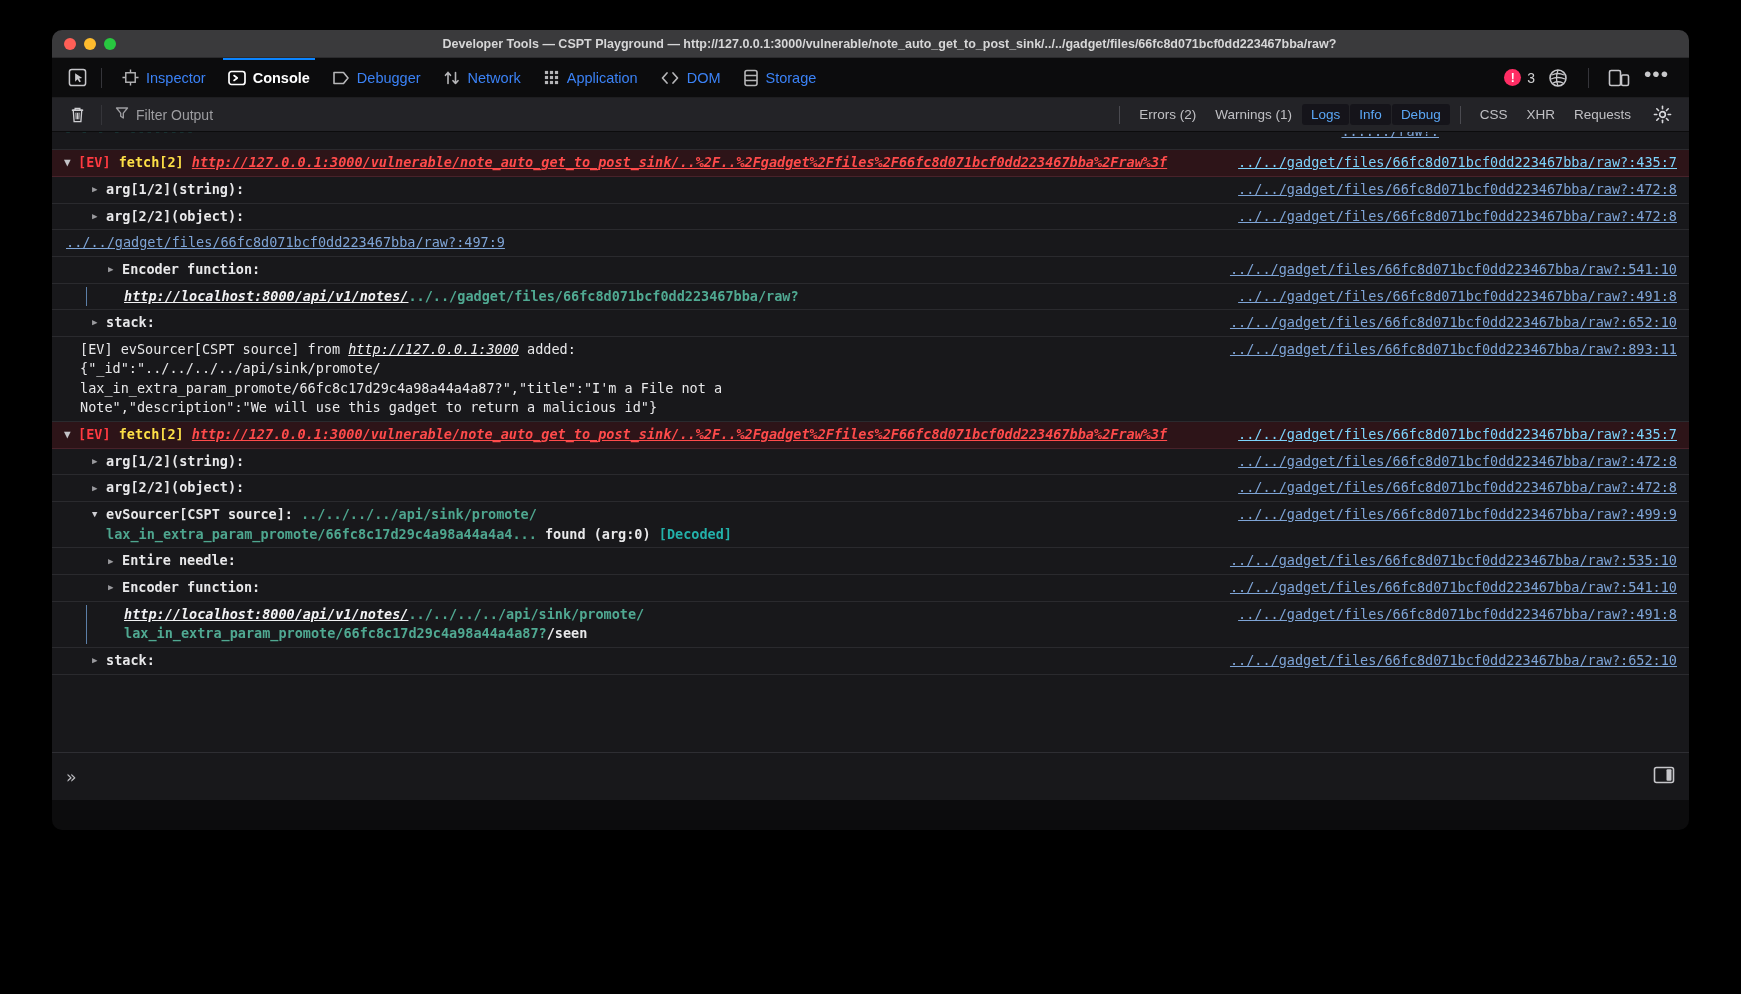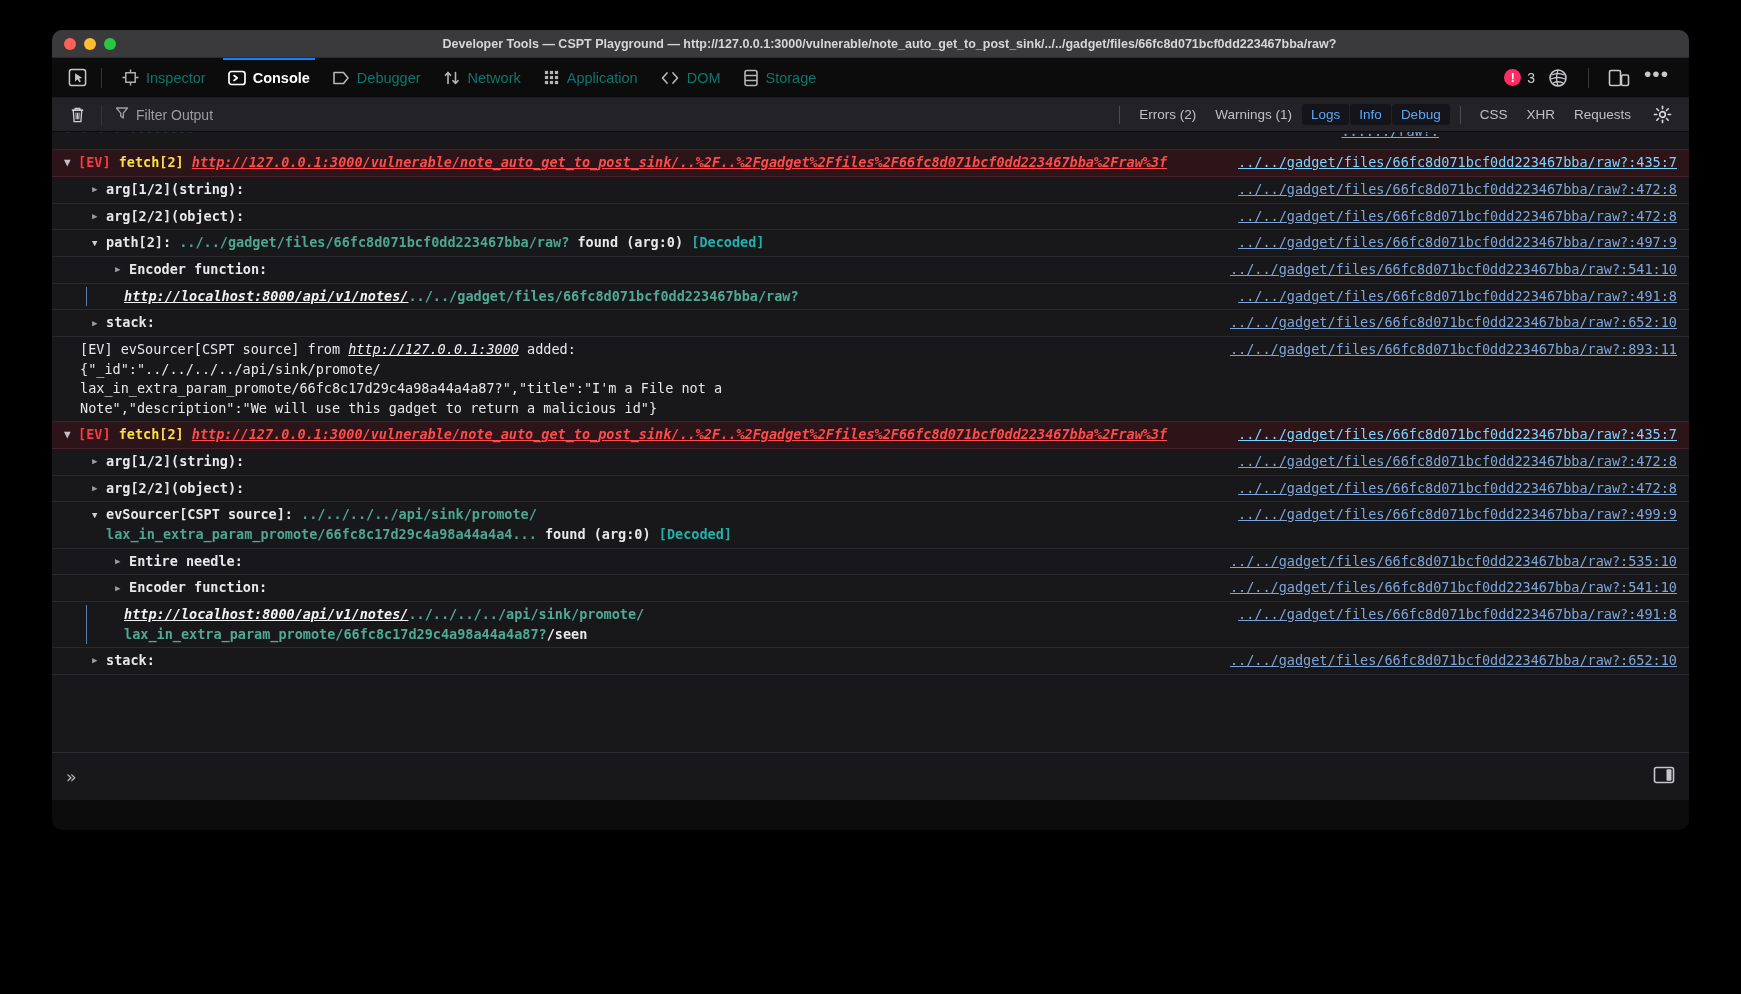--- a/index.html
+++ b/index.html
@@ -67,21 +67,21 @@
   }
   .tb-sep {
     width: 1px; height: 20px;
     background: #35353a;
     margin: 0 9px;
   }
   .tab {
     display: flex; align-items: center; gap: 7px;
     height: 40px;
     padding: 0 11px;
-    color: #0f766e;
+    color: #3b82f6;
     font-size: 14.5px;
     position: relative;
     white-space: nowrap;
   }
   .tab.active { color: #ffffff; font-weight: bold; }
   .tab.active::before {
     content: "";
     position: absolute;
     left: 6px; right: 6px; top: 0;
     height: 2px;
@@ -194,21 +194,21 @@
     width: 14px;
     color: #9a9a9e;
     font-size: 9px;
     vertical-align: middle;
     user-select: none;
   }
   .twisty.open { color: #cfcfd3; }
   .twisty.err { color: #c3c3c7; font-size: 11px; }
 
   .ind1 { padding-left: 40px !important; }
-  .ind2 { padding-left: 56px !important; margin-left: 7px; }
+  .ind2 { padding-left: 56px !important; }
   .ind3 { padding-left: 72px !important; }
   .guide {
     position: absolute;
     left: 0; top: 0; bottom: 0;
     width: 1px; background: #5c7fa8;
   }
 
   
   .c-red      { color: #ff3a41; }
   .c-redlink  { color: #ff4b4b; text-decoration: underline; font-style: italic; }
@@ -457,27 +457,20 @@
     </div>
 
     <div class="row">
       <div class="left ind1">
         <span class="twisty">▶</span><span class="c-white b">arg[2/2](object):</span>
       </div>
       <div class="right">../../gadget/files/66fc8d071bcf0dd223467bba/raw?:472:8</div>
     </div>
 
     <div class="row">
-      <div class="left ind1">
-        <span class="twisty open">▼</span><span class="c-white b">path[2]:</span>
-        <span class="c-green b">../../gadget/files/66fc8d071bcf0dd223467bba/raw?</span>
-        <span class="c-white b">found</span>
-        <span class="c-white b">(arg:0)</span>
-        <span class="c-teal2 b">[Decoded]</span>
-      </div>
       <div class="right">../../gadget/files/66fc8d071bcf0dd223467bba/raw?:497:9</div>
     </div>
 
     <div class="row">
       <div class="left ind2">
         <span class="twisty">▶</span><span class="c-white b">Encoder function:</span>
       </div>
       <div class="right">../../gadget/files/66fc8d071bcf0dd223467bba/raw?:541:10</div>
     </div>
 

